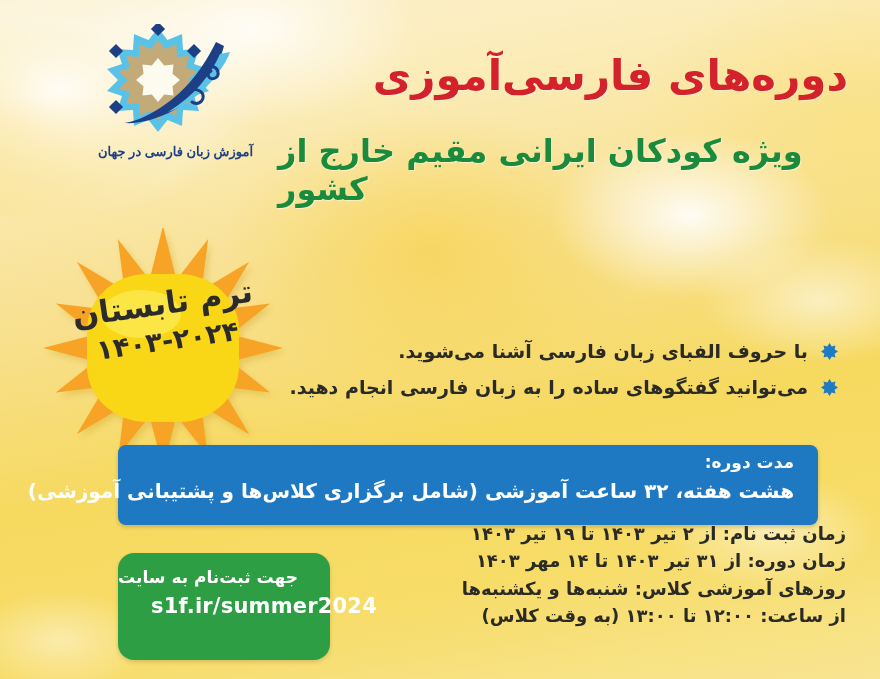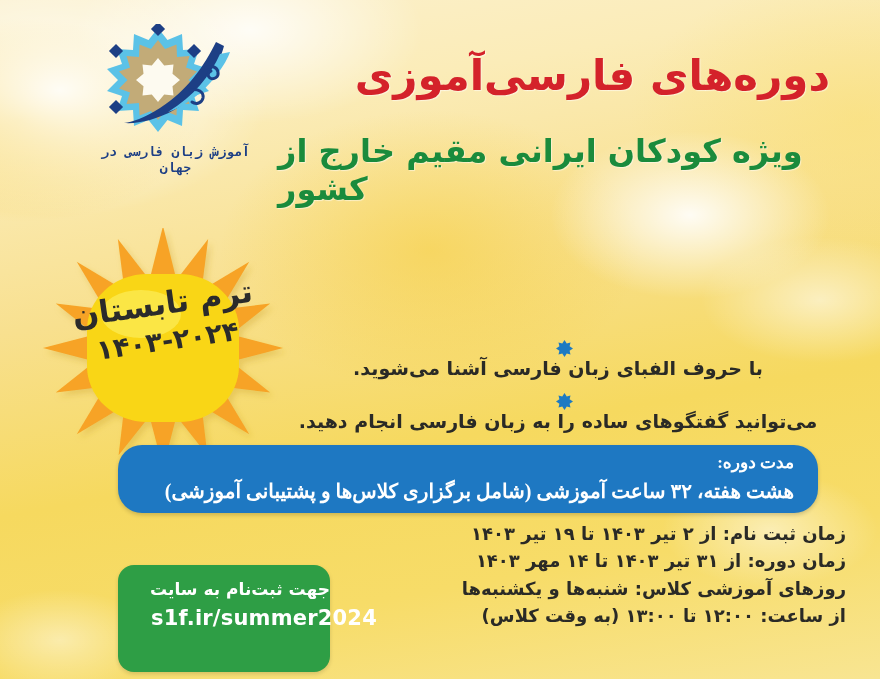--- a/index.html
+++ b/index.html
@@ -23,27 +23,27 @@
       radial-gradient(ellipse 330px 210px at 860px 120px, rgba(250,224,120,.6) 0%, rgba(250,224,120,0) 70%),
       linear-gradient(170deg,#fbf1cf 0%,#fbecb8 18%,#f8e08f 40%,#f6d95f 62%,#f7dc68 80%,#f8e592 100%);
   }
 
   
   #logo{position:absolute;left:88px;top:24px;width:175px;height:160px;}
   #logo .mark{position:absolute;left:10px;top:0;width:140px;height:118px;}
   #logo .tagline{
     position:absolute;left:0;right:0;top:120px;text-align:center;
     color:#1d3f85;font-size:13px;font-weight:bold;direction:rtl;
-    font-family:Liberation Mono, monospace;
+    font-family:Liberation Sans, sans-serif;
     letter-spacing:.3px;
   }
 
   
   #title{
-    position:absolute;right:50px;top:52px;width:560px;text-align:right;
+    position:absolute;right:32px;top:52px;width:560px;text-align:right;
     color:#d4222a;font-size:42px;font-weight:bold;direction:rtl;line-height:1.12;
     text-shadow:1px 1px 1px rgba(255,255,255,.55);
   }
   #subtitle{
     position:absolute;right:42px;top:132px;width:560px;text-align:left;
     color:#1a8b3c;font-size:32px;font-weight:bold;direction:rtl;line-height:1.2;
     text-shadow:1px 1px 1px rgba(255,255,255,.5);
   }
 
   
@@ -61,49 +61,47 @@
     color:#2b2b2b;font-size:27px;font-weight:bold;line-height:1.25;
     margin-top:4px;white-space:nowrap;letter-spacing:1px;
   }
 
   
   #intro{
     position:absolute;right:42px;top:292px;width:430px;text-align:right;
     color:#2a2a26;font-size:21px;font-weight:bold;direction:rtl;
   }
   #bullets{position:absolute;right:42px;top:340px;width:560px;direction:rtl;}
-  #bullets .row{display:flex;align-items:center;justify-content:flex-start;margin-bottom:14px;flex-direction:column;}
+  #bullets .row{display:flex;align-items:center;justify-content:flex-start;margin-bottom:14px;}
   #bullets .star{flex:0 0 auto;width:17px;height:17px;margin-left:13px;}
   #bullets .txt{
     color:#2a2a26;font-size:19px;font-weight:bold;direction:rtl;text-align:right;
     white-space:nowrap;
   }
 
   
   #bluebox{
-    position:absolute;left:118px;top:445px;width:700px;height:68px;
-    background:#1e78c2;border-radius:24px;direction:rtl;
+    position:absolute;left:118px;top:445px;width:700px;height:80px;
+    background:#1e78c2;border-radius:8px;direction:rtl;
     box-shadow:0 2px 4px rgba(0,0,0,.18);
-    font-family:Liberation Serif, serif;
   }
   #bluebox .heading{
     position:absolute;right:24px;top:7px;color:#ffffff;
     font-size:17px;font-weight:bold;direction:rtl;
   }
   #bluebox .detail{
     position:absolute;right:24px;top:34px;left:24px;text-align:right;
     color:#ffffff;font-size:20px;font-weight:bold;direction:rtl;white-space:nowrap;
   }
 
   
   #greenbox{
     position:absolute;left:118px;top:553px;width:212px;height:107px;
-    background:#2e9e45;border-radius:16px;direction:rtl;text-align:right;
+    background:#2e9e45;border-radius:16px;direction:rtl;text-align:left;
     box-shadow:0 2px 4px rgba(0,0,0,.14);
-    margin-top:12px;
   }
   #greenbox .line{color:#ffffff;font-weight:bold;direction:rtl;white-space:nowrap;}
   #greenbox .l1{font-size:17px;padding-top:14px;}
   #greenbox .l2{font-size:21px;padding-top:7px;direction:ltr;letter-spacing:.2px;padding-left:33px;}
   #greenbox .l3{font-size:17px;padding-top:9px;}
 
   
   #schedule{
     position:absolute;right:34px;top:520px;width:470px;
     direction:rtl;text-align:right;color:#2a2a26;

